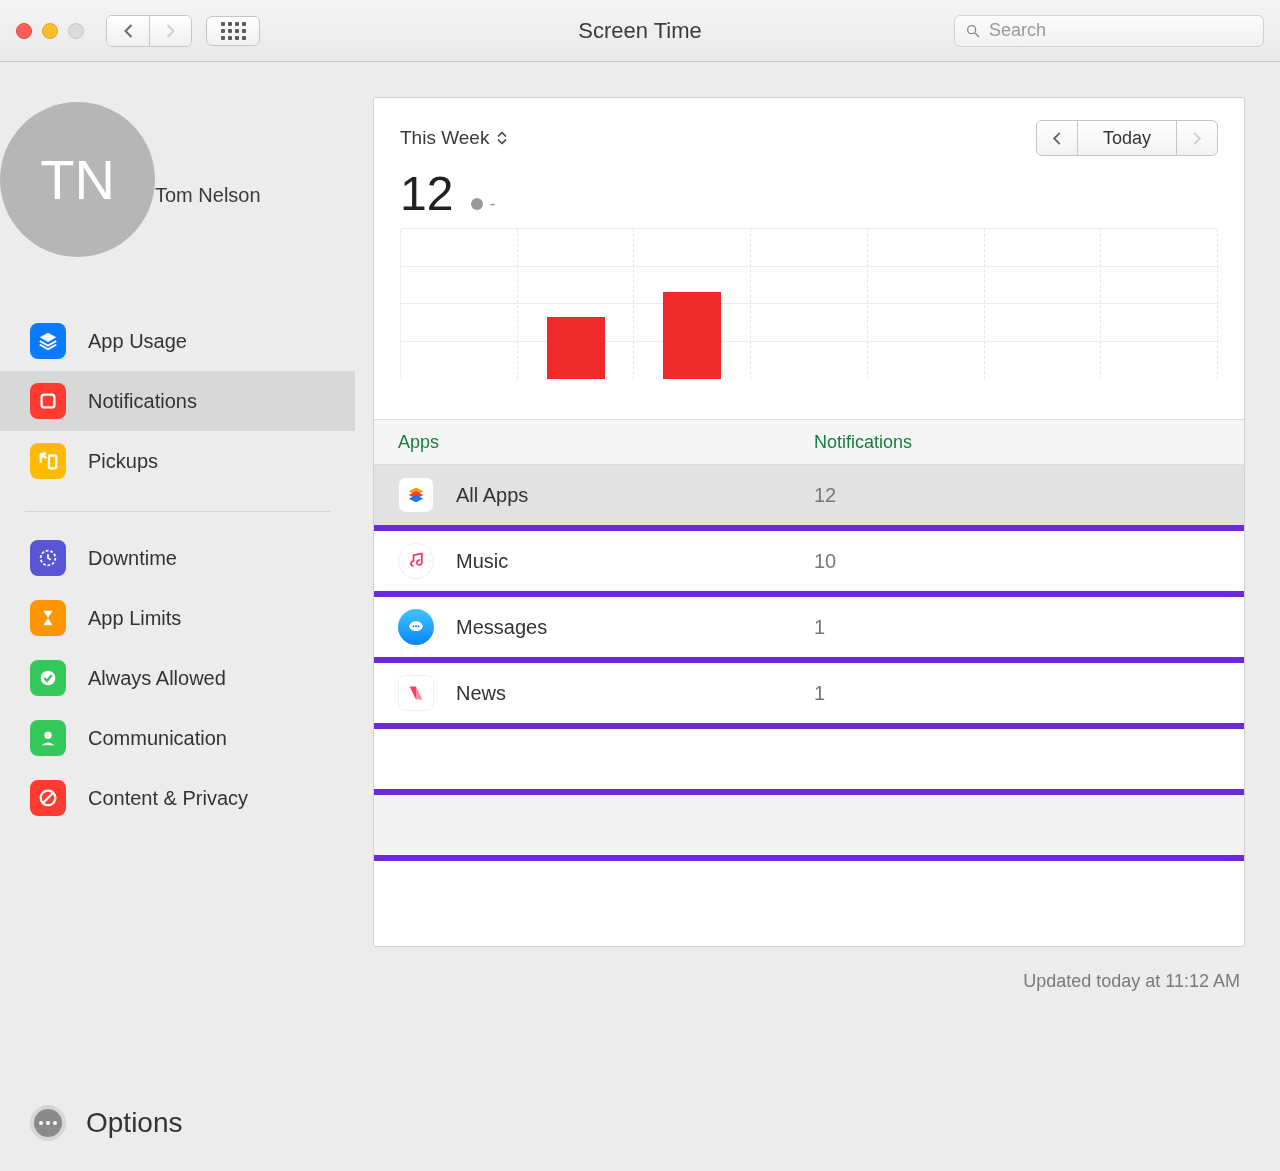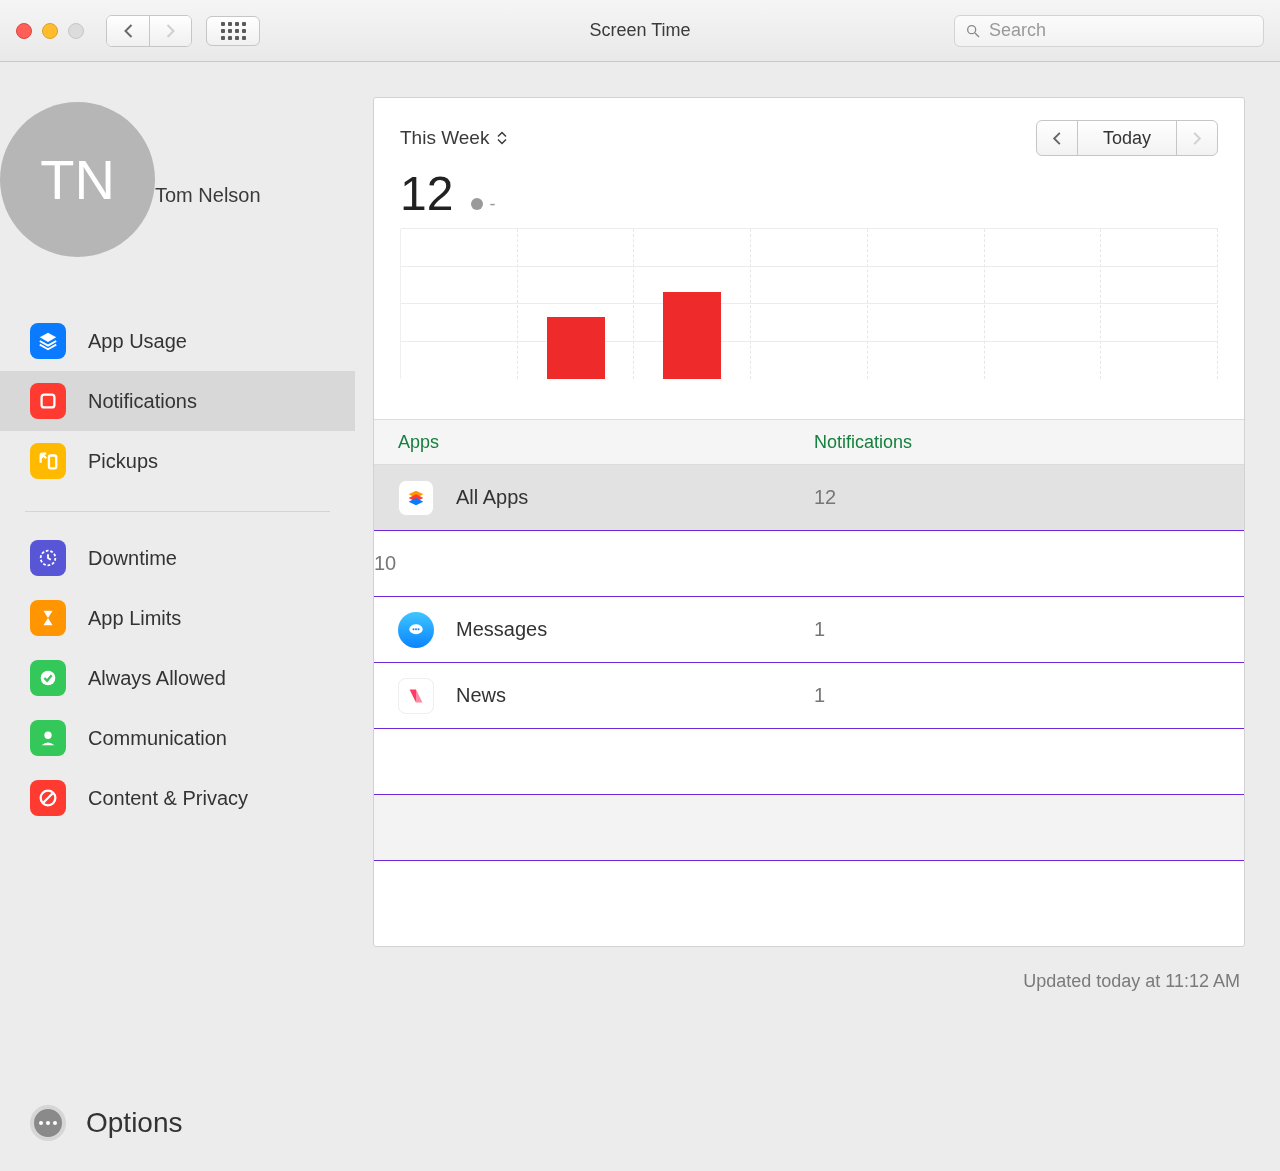--- a/index.html
+++ b/index.html
@@ -22,21 +22,21 @@
   .grey{ background:#dcdcdc; border:1px solid #c6c6c6;}
 
   .seg { display:flex; border:1px solid #c6c6c6; border-radius:6px; overflow:hidden; background:#fff;}
   .segbtn { width:42px; height:30px; display:flex; align-items:center; justify-content:center; color:#6a6a6a; background:linear-gradient(#ffffff,#f0f0f0); border:none;}
   .segbtn + .segbtn { border-left:1px solid #c6c6c6;}
   .segbtn.disabled { color:#cfcfcf; }
   .gridbtn { margin-left:14px; width:54px; height:30px; border:1px solid #c6c6c6; border-radius:6px; background:linear-gradient(#ffffff,#f0f0f0); display:flex; align-items:center; justify-content:center; color:#5a5a5a;}
   .gridicon { display:grid; grid-template-columns:repeat(4,4px); grid-template-rows:repeat(3,4px); gap:3px;}
   .gridicon span{ width:4px; height:4px; background:#5a5a5a; border-radius:1px;}
 
-  .title { position:absolute; left:50%; transform:translateX(-50%); font-size:18px; color:#3b3b3b;}
+  .title { position:absolute; left:50%; transform:translateX(-50%); font-size:22px; color:#3b3b3b;}
   .search { margin-left:auto; width:310px; height:32px; border:1px solid #d3d3d3; border-radius:6px; background:linear-gradient(#fbfbfb,#f2f2f2); display:flex; align-items:center; padding:0 10px; color:#9a9a9a; gap:8px;}
   .search svg{ width:16px; height:16px; color:#8a8a8a;}
 
   
   .body { display:flex; height:calc(1171px - 62px); }
   .sidebar { width:355px; background:#ececec; display:flex; flex-direction:column;}
   .content { flex:1; background:#ececec; display:flex; flex-direction:column;}
 
   .profile-wrap{ display:flex; flex-direction:row; align-items:center; padding-top:40px; padding-bottom:20px;}
   .avatar{ width:155px; height:155px; border-radius:50%; background:#b6b6b6; display:flex; align-items:center; justify-content:center; color:#fff; font-size:56px; font-weight:300;}
@@ -76,21 +76,21 @@
   .chart{ padding:0 26px 20px; height:190px; position:relative;}
   .chart-inner{ height:150px; position:relative; border-left:1px solid #efefef;}
   .gridline{ position:absolute; left:0; right:0; border-top:1px solid #ececec;}
   .chart-cols{ position:absolute; inset:0; display:flex;}
   .ccol{ flex:1; position:relative; border-right:1px dashed #e6e6e6; display:flex; align-items:flex-end; justify-content:center;}
   .ccol .bar{ width:58px; background:#ee2a2a; position:relative; bottom:0;}
   
   .tbl-head{ display:flex; background:#f5f5f5; border-top:1px solid #dcdcdc; border-bottom:1px solid #dcdcdc; height:46px; align-items:center; font-size:18px; color:#15803d;}
   .tbl-head .c1{ padding-left:24px; width:440px;}
   .tbl-head .c2{ flex:1;}
-  .row{ display:flex; align-items:center; height:66px; font-size:20px; border-bottom:1px solid #6d28d9;}
+  .row{ display:flex; align-items:center; height:66px; font-size:20px; border-bottom:6px solid #6d28d9;}
   .row .c1{ width:440px; display:flex; align-items:center; gap:22px; padding-left:24px; color:#333;}
   .row .c2{ flex:1; color:#777;}
   .row.sel{ background:#e2e2e2;}
   .row.empty{ background:#f5f5f5;}
   .row .app-icon{ width:36px; height:36px; border-radius:8px; display:flex; align-items:center; justify-content:center;}
 
   .status{ text-align:right; padding:24px 40px 0 0; font-size:18px; color:#7a7a7a;}
 </style>
 </head>
 <body>
@@ -311,20 +311,28 @@
                   <path d="M12 4 L20 8 L12 12 L4 8 Z" fill="#ff9500"></path>
                   <path d="M12 8 L20 12 L12 16 L4 12 Z" fill="#ff3a30"></path>
                   <path d="M12 12 L20 16 L12 20 L4 16 Z" fill="#0a7bff"></path>
                 </svg>
               </div>
               <span>All Apps</span>
             </div>
             <div class="c2">12</div>
           </div>
           <div class="row">
+            <div class="c1">
+              <div class="app-icon" style="background:#fff;border:1px solid #eee;border-radius:50%">
+                <svg width="20" height="20" viewBox="0 0 24 24">
+                  <path d="M9 18 A3 3 0 1 1 9 12 V5 L19 3 V14 A3 3 0 1 1 17 11" fill="none" stroke="#ff2d55" stroke-width="2"></path>
+                </svg>
+              </div>
+              <span>Music</span>
+            </div>
             <div class="c2">10</div>
           </div>
           <div class="row">
             <div class="c1">
               <div class="app-icon" style="background:linear-gradient(#3fc5ff,#0a84ff);border-radius:50%">
                 <svg width="20" height="20" viewBox="0 0 24 24">
                   <ellipse cx="12" cy="11" rx="8" ry="6" fill="#fff"></ellipse>
                   <circle cx="9" cy="11" r="1.2" fill="#0a84ff"></circle>
                   <circle cx="12" cy="11" r="1.2" fill="#0a84ff"></circle>
                   <circle cx="15" cy="11" r="1.2" fill="#0a84ff"></circle>

